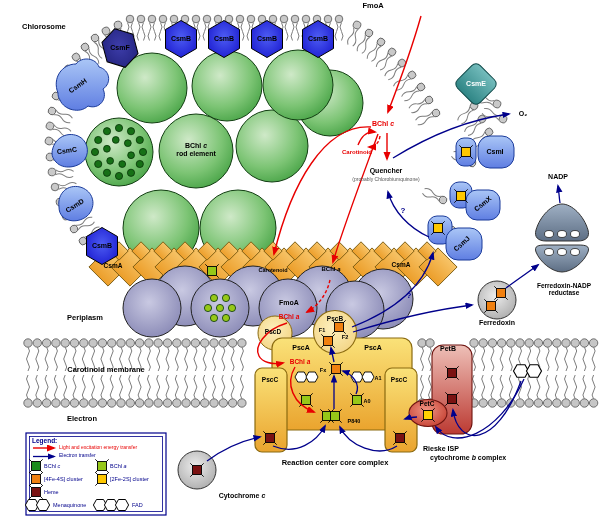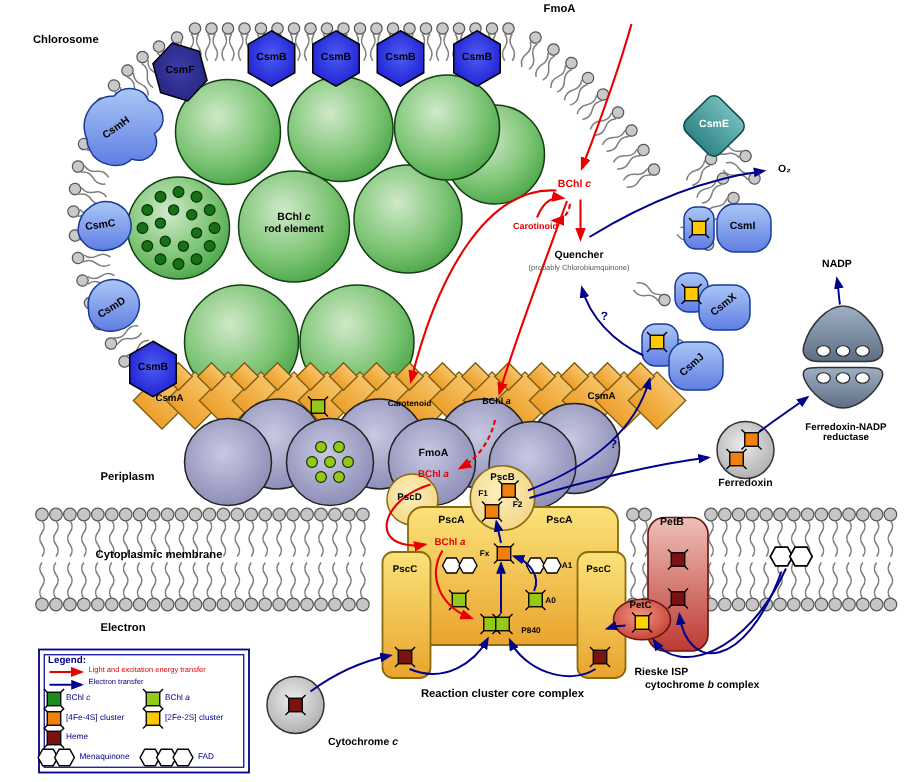--- a/index.html
+++ b/index.html
@@ -482,21 +482,21 @@
 </div>
 
 <div class="lbl f65" style="left:113px;top:266px">CsmA</div>
 <div class="lbl f65" style="left:401px;top:265px">CsmA</div>
 <div class="lbl f55" style="left:273px;top:270px">Carotenoid</div>
 <div class="lbl f6" style="left:331px;top:269px"><span>BChl </span><i>a</i></div>
 <div class="lbl" style="left:289px;top:303px">FmoA</div>
 <div class="lbl f65 red" style="left:289px;top:317px"><span>BChl </span><i>a</i></div>
 
 <div class="lbl f75" style="left:85px;top:318px">Periplasm</div>
-<div class="lbl f75" style="left:106px;top:370px">Cytoplasmic membrane</div>
+<div class="lbl f75" style="left:106px;top:370px">Carotinoid membrane</div>
 <div class="lbl f75" style="left:82px;top:419px">Electron</div>
 
 <div class="lbl red" style="left:383px;top:124px"><span>BChl </span><i>c</i></div>
 <div class="lbl f6 red" style="left:357px;top:152px">Carotinoid</div>
 <div class="lbl" style="left:386px;top:171px">Quencher</div>
 <div class="lbl f5 gray norm" style="left:386px;top:180px">(probably Chlorobiumquinone)</div>
 <div class="lbl" style="left:523px;top:114px">O₂</div>
 <div class="lbl f8 navy" style="left:403px;top:211px">?</div>
 <div class="lbl f8 navy" style="left:409px;top:296px">?</div>
 
@@ -516,21 +516,21 @@
 <div class="lbl" style="left:373px;top:348px">PscA</div>
 <div class="lbl f65" style="left:270px;top:380px">PscC</div>
 <div class="lbl f65" style="left:399px;top:380px">PscC</div>
 <div class="lbl f65 red" style="left:300px;top:362px"><span>BChl </span><i>a</i></div>
 <div class="lbl f55" style="left:322px;top:330px">F1</div>
 <div class="lbl f55" style="left:345px;top:337px">F2</div>
 <div class="lbl f55" style="left:323px;top:370px">Fx</div>
 <div class="lbl f55" style="left:378px;top:378px">A1</div>
 <div class="lbl f55" style="left:367px;top:401px">A0</div>
 <div class="lbl f55" style="left:354px;top:421px">P840</div>
-<div class="lbl f75" style="left:335px;top:463px">Reaction cluster core complex</div>
+<div class="lbl f75" style="left:335px;top:463px">Reaction center core complex</div>
 
 <div class="lbl" style="left:448px;top:349px">PetB</div>
 <div class="lbl f65" style="left:427px;top:404px">PetC</div>
 <div class="lbl al" style="left:423px;top:449px">Rieske ISP</div>
 <div class="lbl al" style="left:430px;top:458px"><span>cytochrome </span><i>b</i><span> complex</span></div>
 
 <div class="lbl" style="left:242px;top:496px"><span>Cytochrome </span><i>c</i></div>
 
 <div class="lbl al f65 navy" style="left:32px;top:441px">Legend:</div>
 <div class="lbl al f5 red norm" style="left:59px;top:448px">Light and excitation energy transfer</div>

